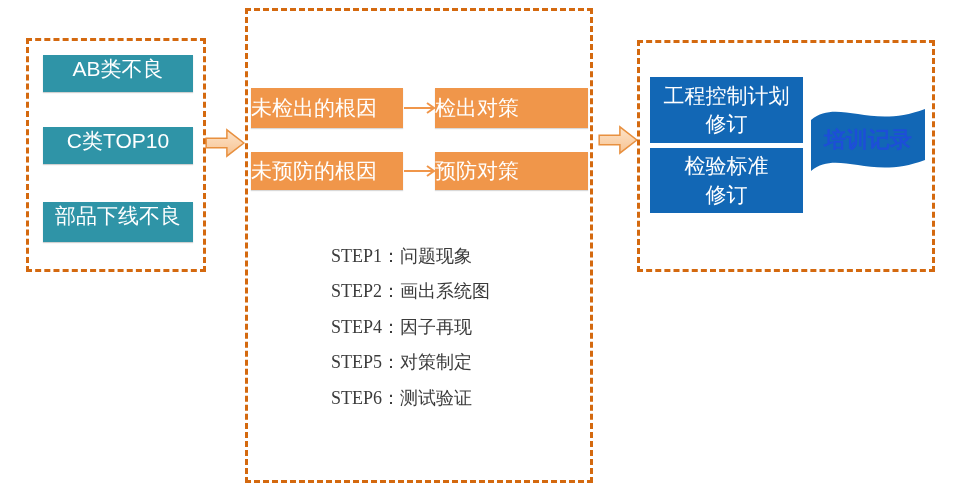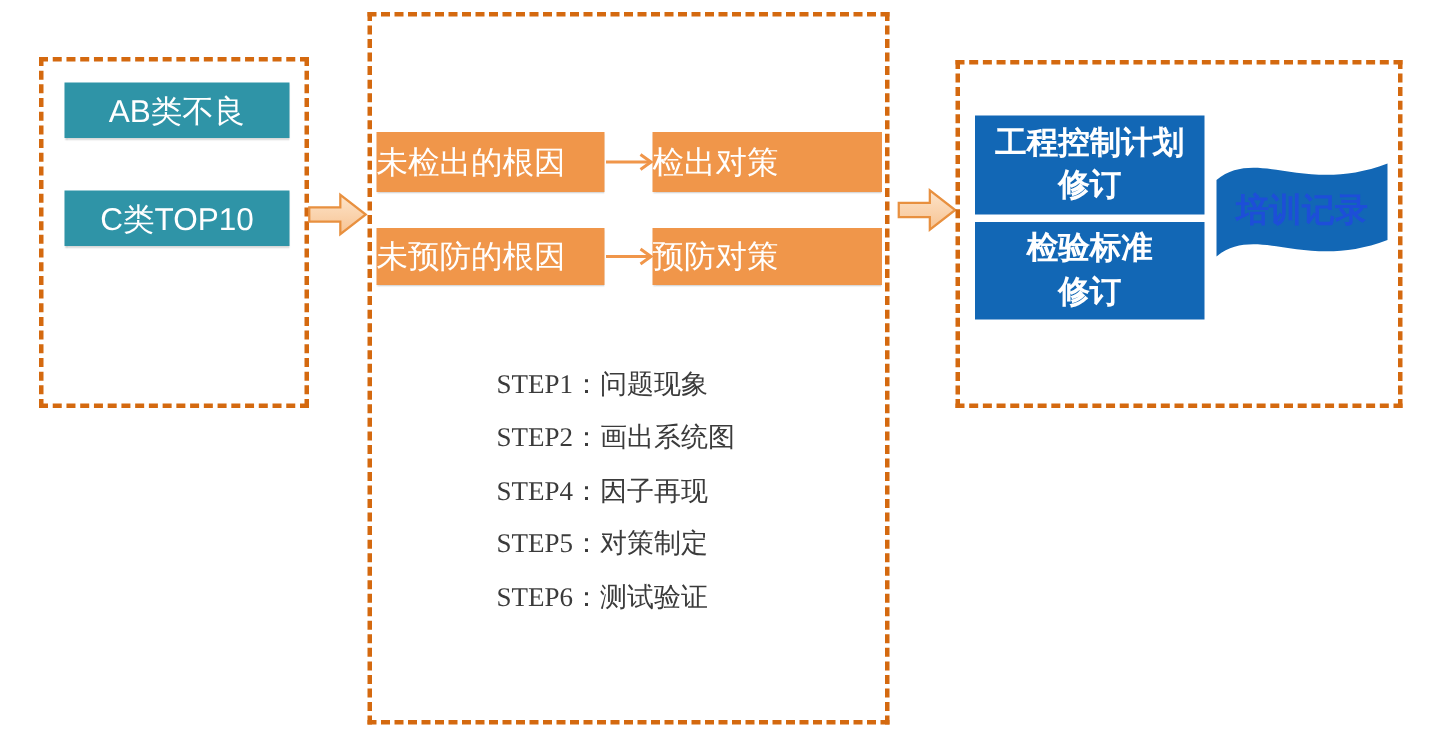--- a/index.html
+++ b/index.html
@@ -17,36 +17,36 @@
     background:transparent;
   }
   #panel-left{left:26px;top:38px;width:180px;height:234px;}
   #panel-mid{left:245px;top:8px;width:348px;height:475px;}
   #panel-right{left:637px;top:40px;width:298px;height:232px;}
 
   .teal-box{
     position:absolute;left:14px;width:150px;
     background:var(--teal,#2f94a7);
     color:#ffffff;font-size:21px;
-    display:flex;align-items:center;justify-content:center;
+    display:flex;justify-content:center;
     box-shadow:0 1px 1px rgba(0,0,0,0.18);
     white-space:nowrap;
   }
   .orange-box{
     position:absolute;
     background:var(--box-orange,#f0964a);
     color:#ffffff;font-size:21px;
     display:flex;align-items:center;justify-content:flex-start;
     box-shadow:0 1px 1px rgba(0,0,0,0.15);
     white-space:nowrap;
   }
   .blue-box{
     position:absolute;left:10px;width:153px;
     background:var(--blue,#1267b5);
-    color:#ffffff;font-size:21px;font-weight:bold;
+    color:#ffffff;font-size:21px;font-weight:normal;
     display:flex;flex-direction:column;align-items:center;justify-content:center;
     line-height:1.35;text-align:center;
     white-space:nowrap;
   }
   .big-arrow{position:absolute;width:42px;height:32px;}
   .big-arrow polygon{stroke:var(--arrow-stroke,#e8903f);stroke-width:1.6;}
   .ag-s1{stop-color:var(--arrow-fill-light,#fde4ca);}
   .ag-s2{stop-color:var(--arrow-fill-dark,#f7c392);}
   .small-arrow{position:absolute;width:36px;height:16px;}
   .small-arrow line,.small-arrow polyline{
@@ -73,20 +73,23 @@
 <body>
 
 <div class="canvas">
 
   <div class="panel" id="panel-left">
     <div class="teal-box" style="top:14px;height:37px">
       <span>AB类不良</span>
     </div>
     <div class="teal-box" style="top:86px;height:37px">
       <span>C类TOP10</span>
+    </div>
+    <div class="teal-box" style="top:161px;height:40px">
+      <span>部品下线不良</span>
     </div>
   </div>
 
   <svg class="big-arrow" style="left:204px;top:127px" viewBox="0 0 42 34">
     <defs>
       <linearGradient id="ag1" x1="0" y1="0" x2="0" y2="1">
         <stop class="ag-s1" offset="0"></stop>
           <stop class="ag-s2" offset="1"></stop>
       </linearGradient>
     </defs>

